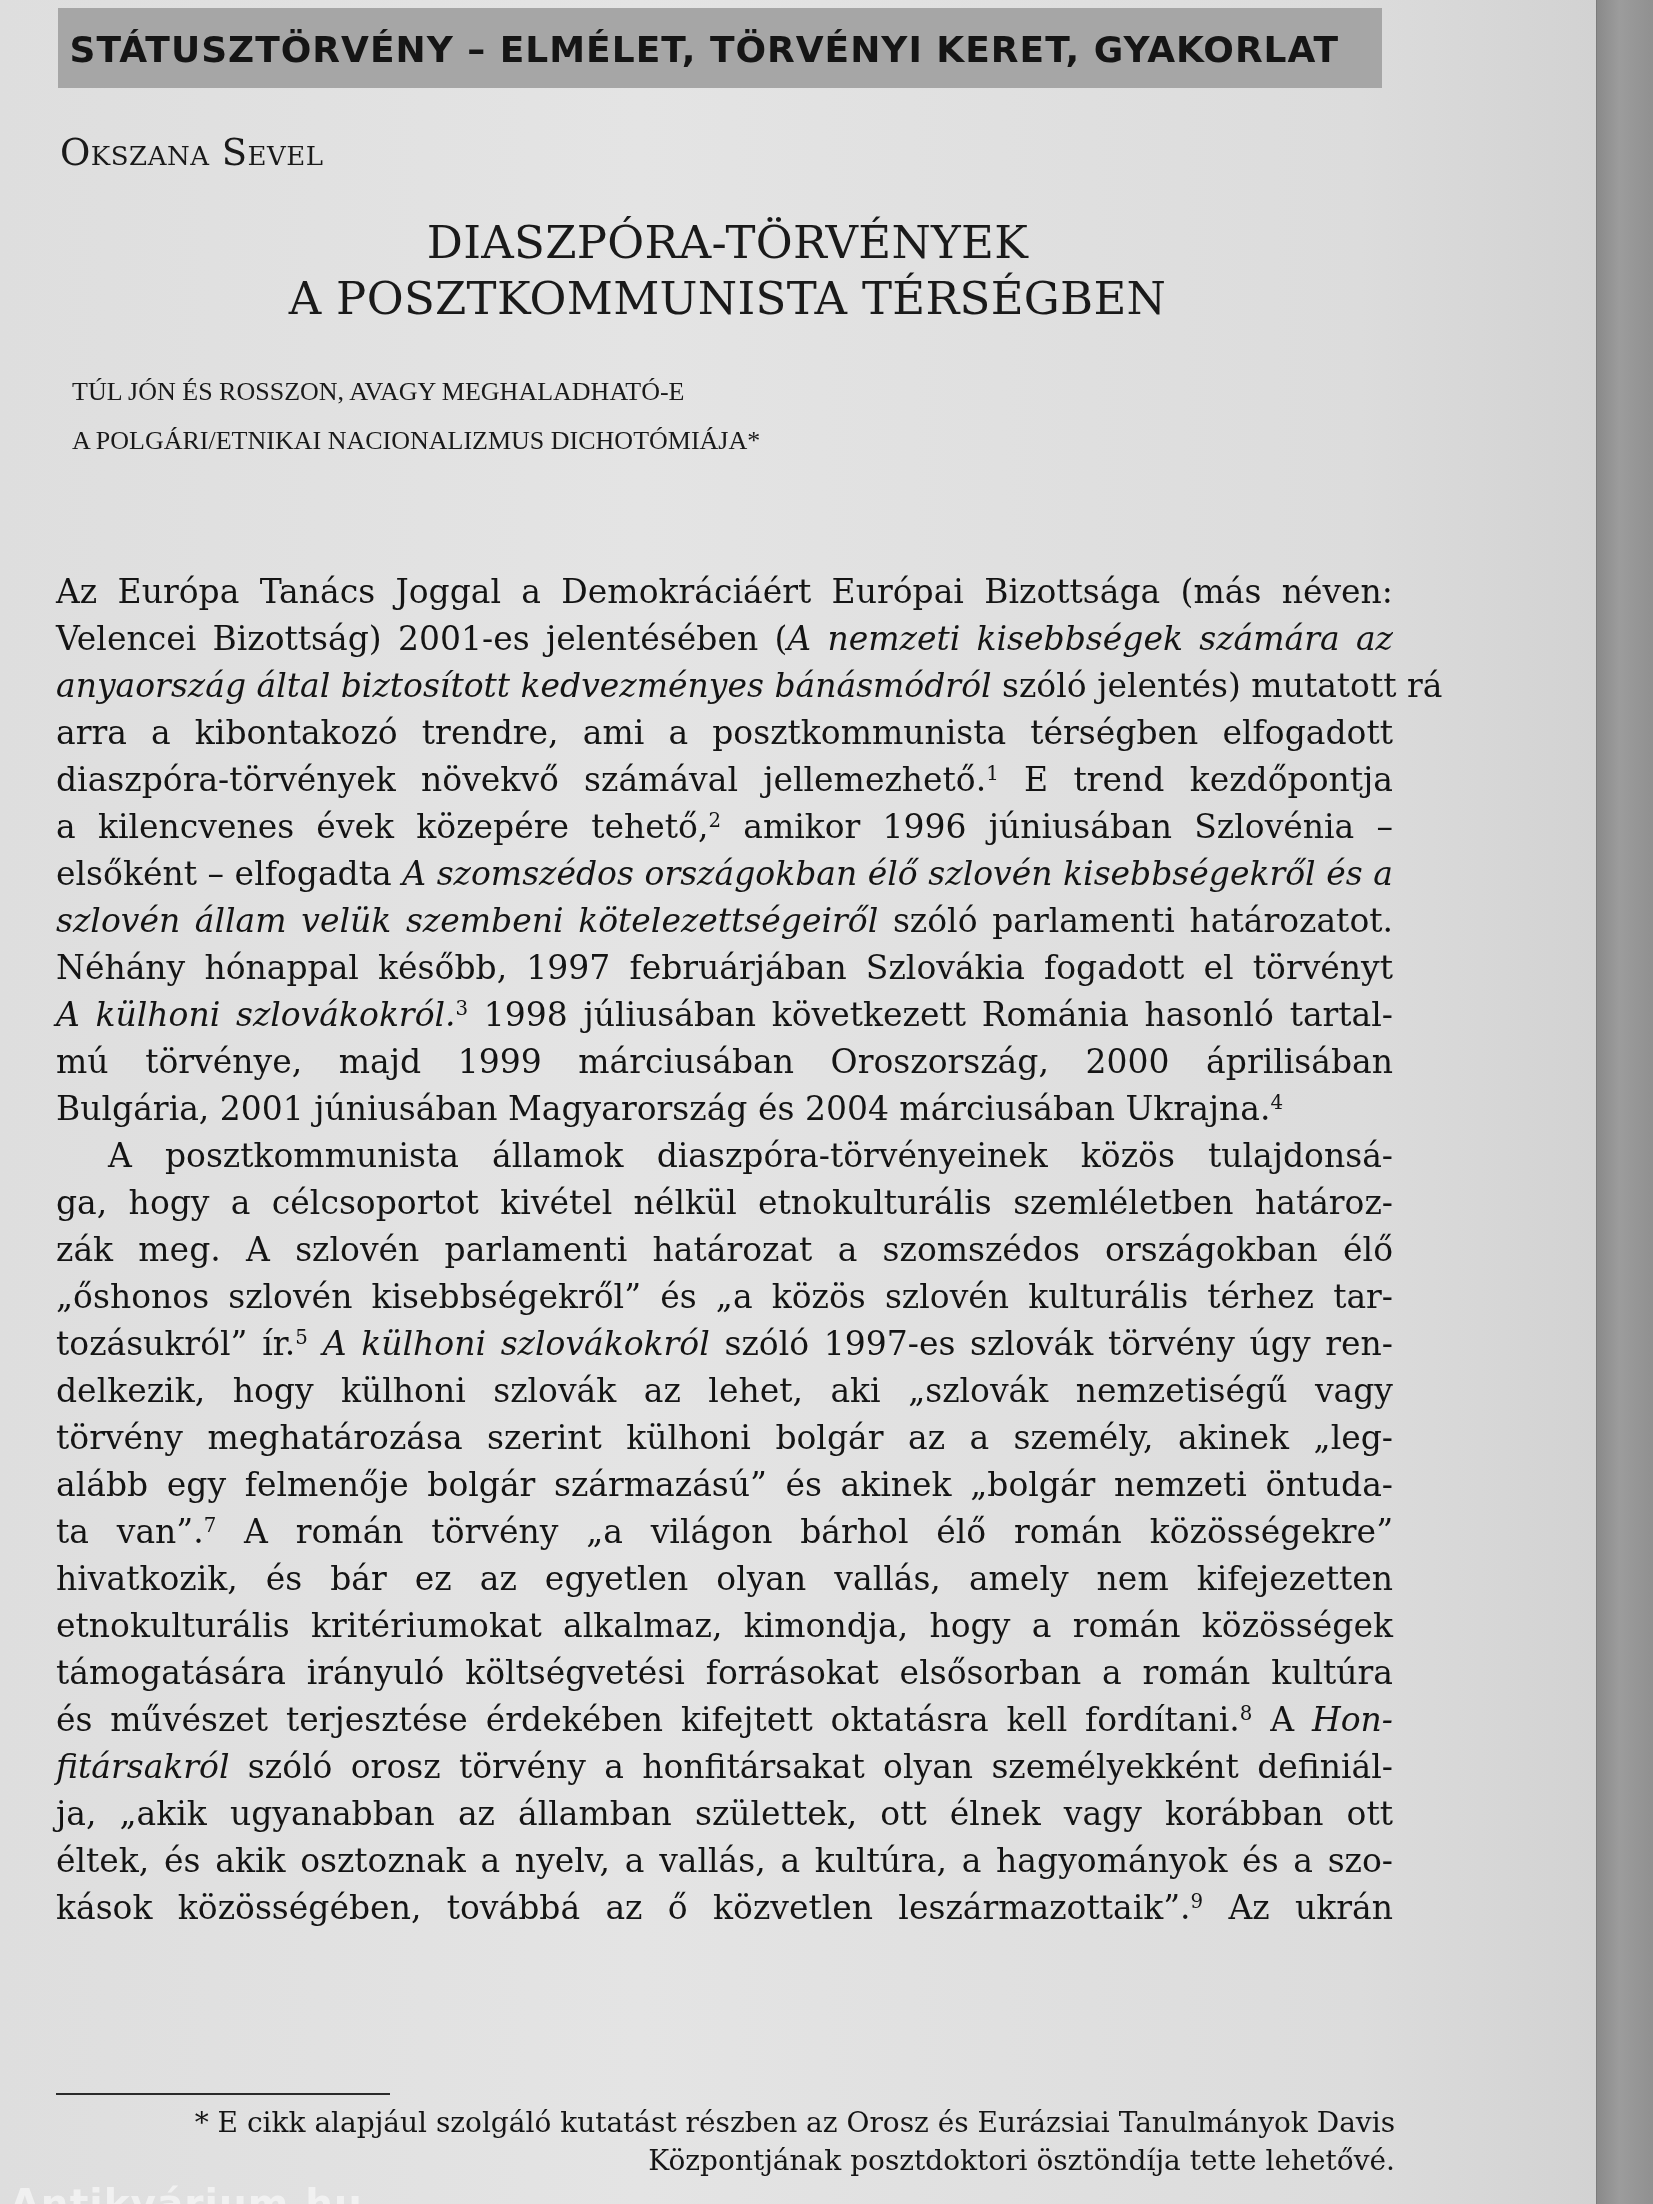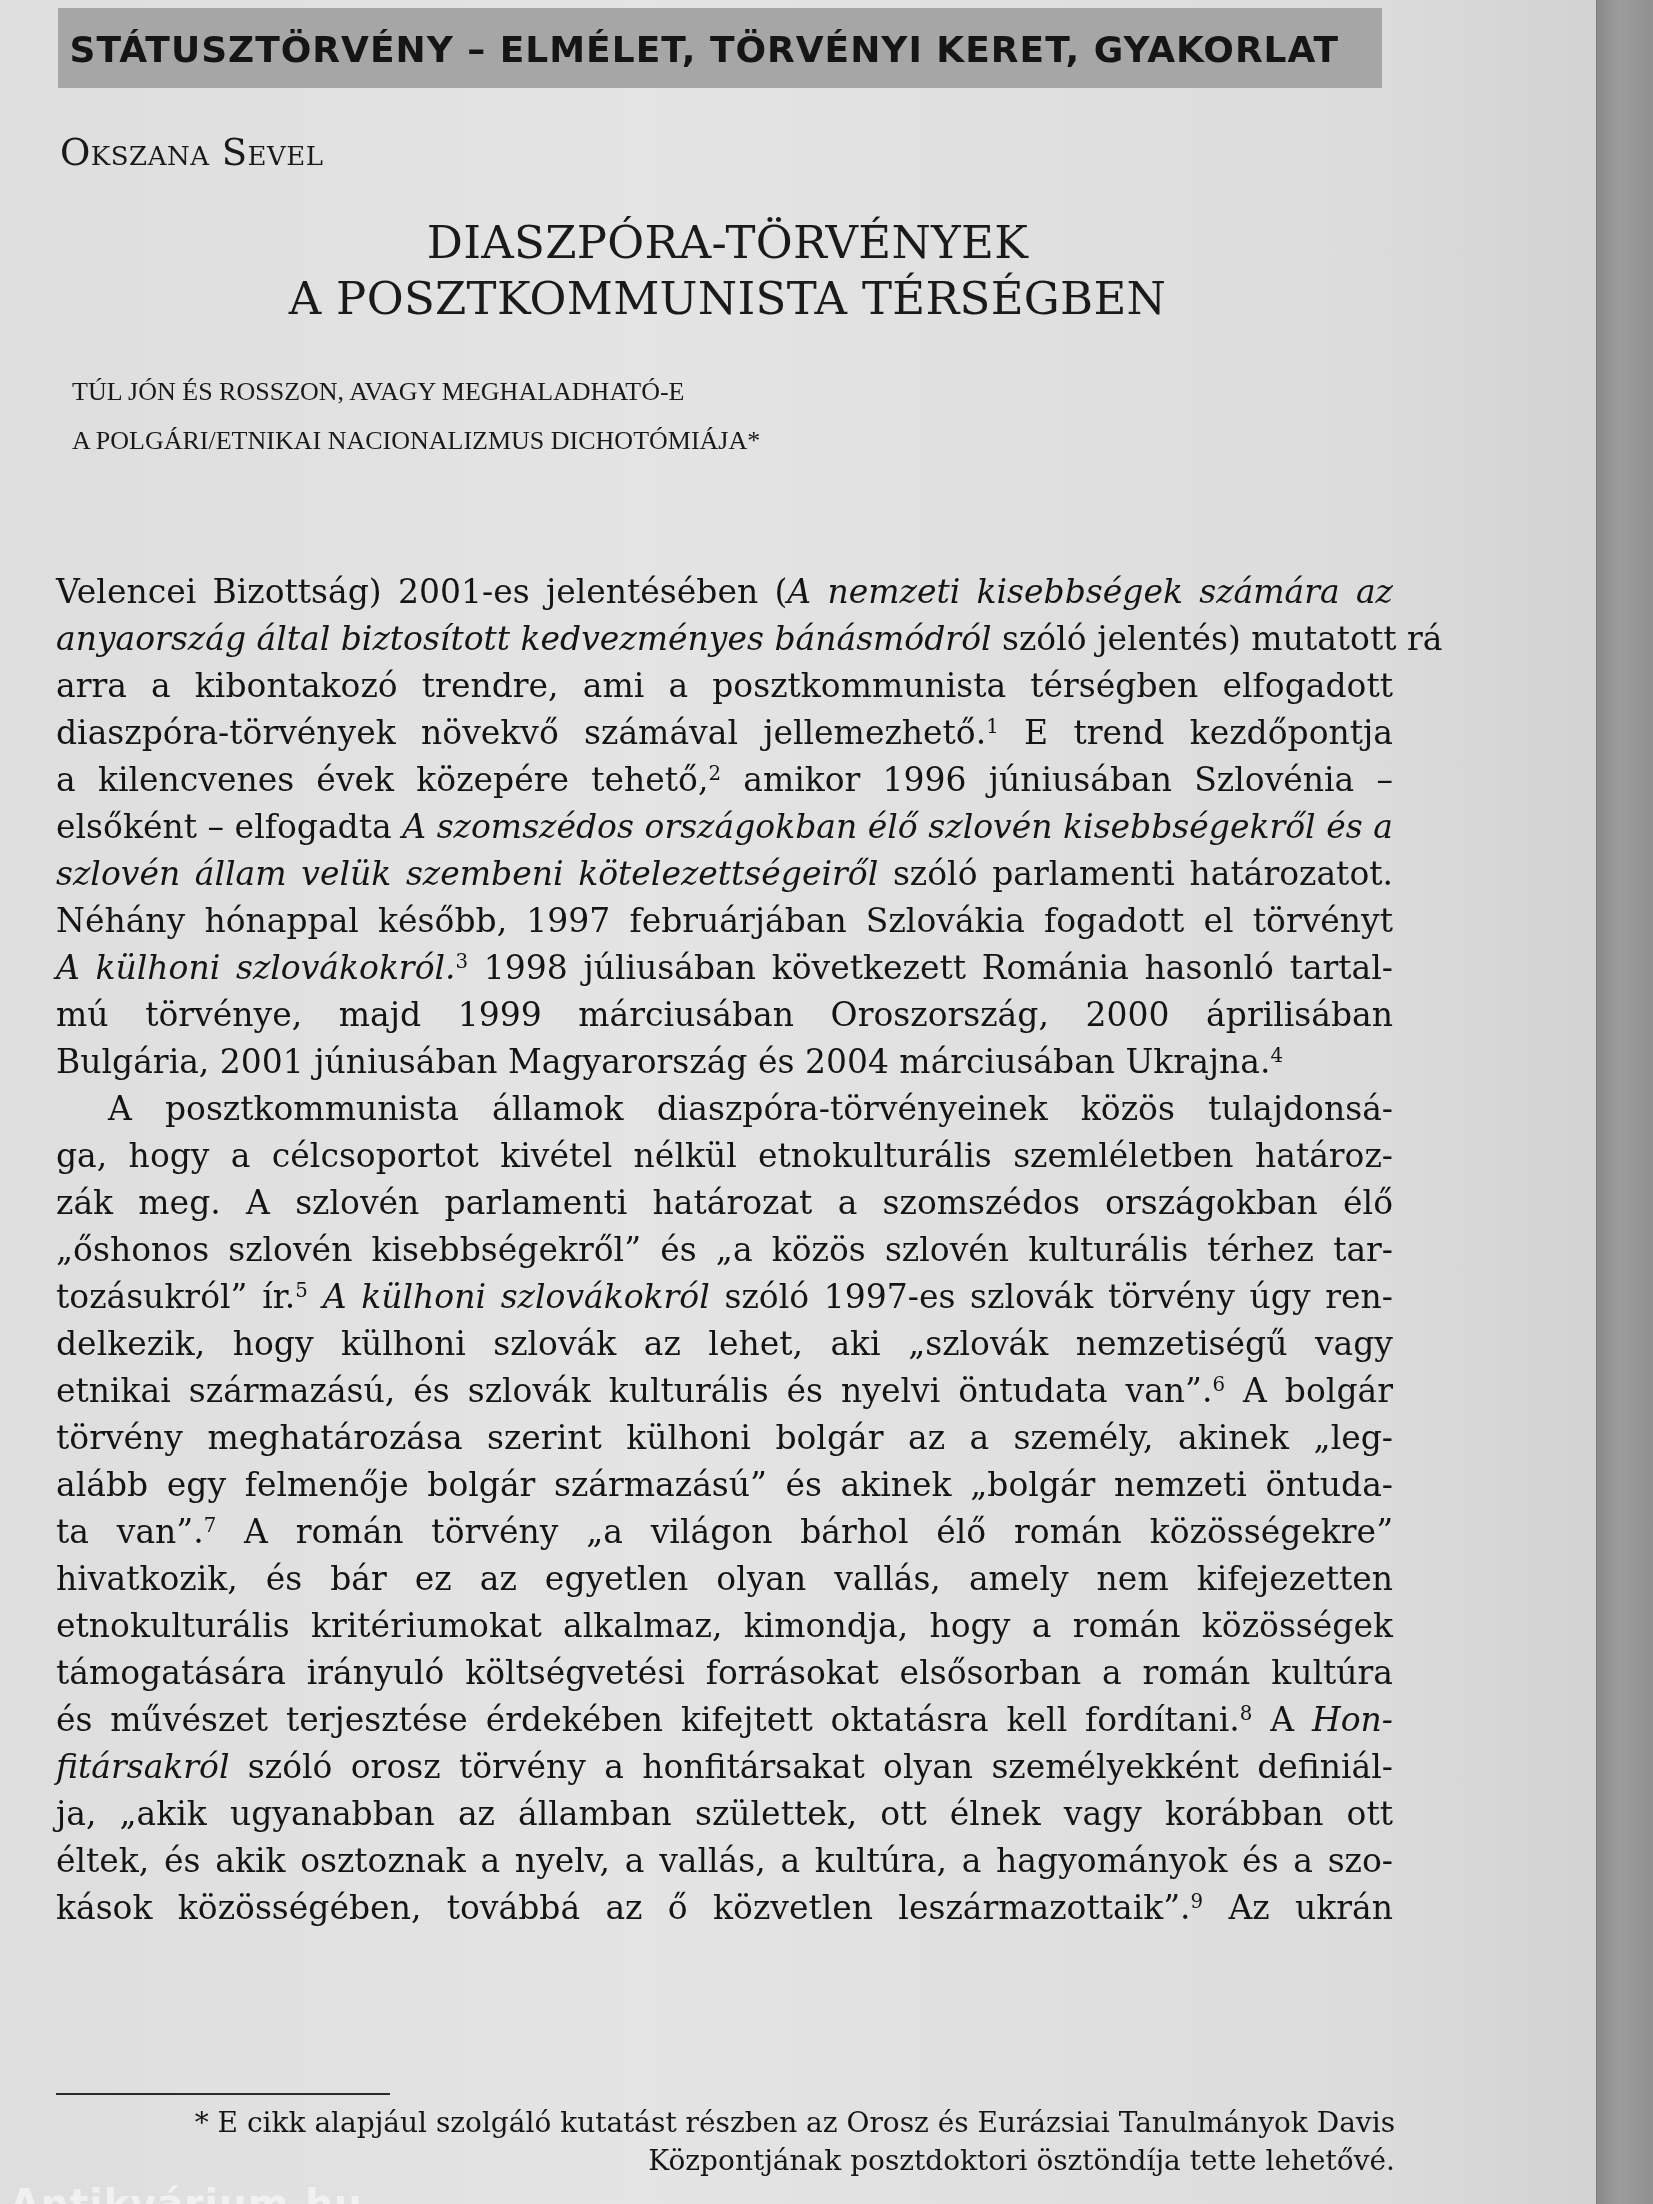--- a/index.html
+++ b/index.html
@@ -161,38 +161,38 @@
     <div>DIASZPÓRA-TÖRVÉNYEK</div>
     <div>A POSZTKOMMUNISTA TÉRSÉGBEN</div>
   </div>
 
   <div class="subtitle">
     <div>TÚL JÓN ÉS ROSSZON, AVAGY MEGHALADHATÓ-E</div>
     <div>A POLGÁRI/ETNIKAI NACIONALIZMUS DICHOTÓMIÁJA*</div>
   </div>
 
   <div class="body-text" id="body-text">
+      <span class="line"><span>Az Európa Tanács Joggal a Demokráciáért Európai Bizottsága (más néven:</span></span>
       <span class="line"><span>Velencei Bizottság) 2001-es jelentésében (</span><em>A nemzeti kisebbségek számára az</em></span>
       <span class="line"><em>anyaország által biztosított kedvezményes bánásmódról</em><span> szóló jelentés) mutatott rá</span></span>
       <span class="line"><span>arra a kibontakozó trendre, ami a posztkommunista térségben elfogadott</span></span>
       <span class="line"><span>diaszpóra-törvények növekvő számával jellemezhető.</span><sup>1</sup><span> E trend kezdőpontja</span></span>
       <span class="line"><span>a kilencvenes évek közepére tehető,</span><sup>2</sup><span> amikor 1996 júniusában Szlovénia –</span></span>
       <span class="line"><span>elsőként – elfogadta </span><em>A szomszédos országokban élő szlovén kisebbségekről és a</em></span>
       <span class="line"><em>szlovén állam velük szembeni kötelezettségeiről</em><span> szóló parlamenti határozatot.</span></span>
       <span class="line"><span>Néhány hónappal később, 1997 februárjában Szlovákia fogadott el törvényt</span></span>
       <span class="line"><em>A külhoni szlovákokról.</em><sup>3</sup><span> 1998 júliusában következett Románia hasonló tartal-</span></span>
       <span class="line"><span>mú törvénye, majd 1999 márciusában Oroszország, 2000 áprilisában</span></span>
       <span class="line last"><span>Bulgária, 2001 júniusában Magyarország és 2004 márciusában Ukrajna.</span><sup>4</sup></span>
       <span class="line indent"><span>A posztkommunista államok diaszpóra-törvényeinek közös tulajdonsá-</span></span>
       <span class="line"><span>ga, hogy a célcsoportot kivétel nélkül etnokulturális szemléletben határoz-</span></span>
       <span class="line"><span>zák meg. A szlovén parlamenti határozat a szomszédos országokban élő</span></span>
       <span class="line"><span>„őshonos szlovén kisebbségekről” és „a közös szlovén kulturális térhez tar-</span></span>
       <span class="line"><span>tozásukról” ír.</span><sup>5</sup><span> </span><em>A külhoni szlovákokról</em><span> szóló 1997-es szlovák törvény úgy ren-</span></span>
       <span class="line"><span>delkezik, hogy külhoni szlovák az lehet, aki „szlovák nemzetiségű vagy</span></span>
-      <span class="line"><span>etnikai származású, és szlovák kulturális és nyelvi öntudata van”.</span><sup>6</sup><span> A bolgár</span></span>
       <span class="line"><span>törvény meghatározása szerint külhoni bolgár az a személy, akinek „leg-</span></span>
       <span class="line"><span>alább egy felmenője bolgár származású” és akinek „bolgár nemzeti öntuda-</span></span>
       <span class="line"><span>ta van”.</span><sup>7</sup><span> A román törvény „a világon bárhol élő román közösségekre”</span></span>
       <span class="line"><span>hivatkozik, és bár ez az egyetlen olyan vallás, amely nem kifejezetten</span></span>
       <span class="line"><span>etnokulturális kritériumokat alkalmaz, kimondja, hogy a román közösségek</span></span>
       <span class="line"><span>támogatására irányuló költségvetési forrásokat elsősorban a román kultúra</span></span>
       <span class="line"><span>és művészet terjesztése érdekében kifejtett oktatásra kell fordítani.</span><sup>8</sup><span> A </span><em>Hon-</em></span>
       <span class="line"><em>fitársakról</em><span> szóló orosz törvény a honfitársakat olyan személyekként definiál-</span></span>
       <span class="line"><span>ja, „akik ugyanabban az államban születtek, ott élnek vagy korábban ott</span></span>
       <span class="line"><span>éltek, és akik osztoznak a nyelv, a vallás, a kultúra, a hagyományok és a szo-</span></span>

